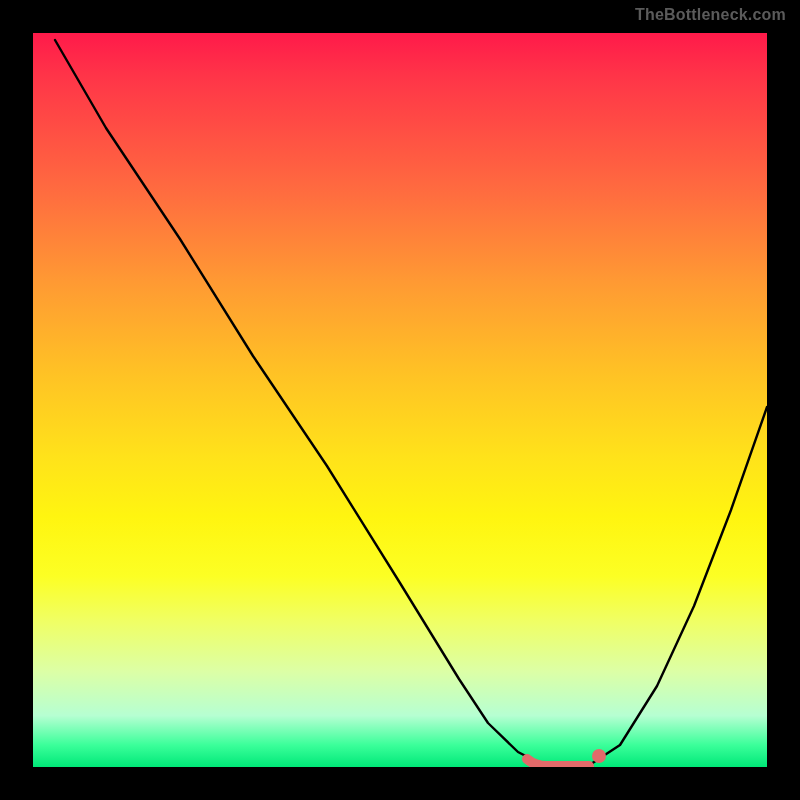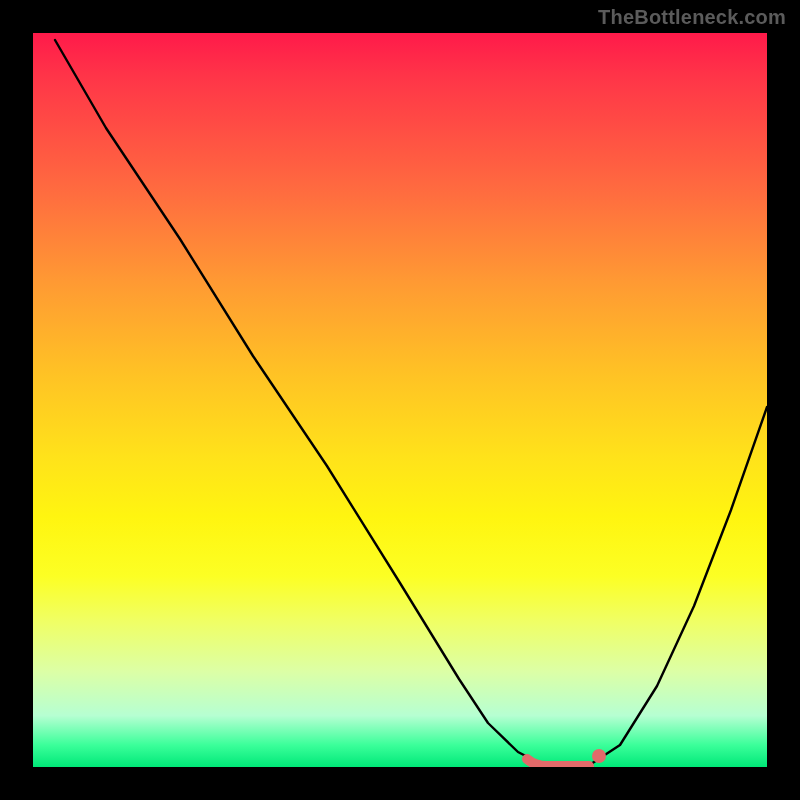--- a/index.html
+++ b/index.html
@@ -14,21 +14,21 @@
   .wrap {
     position: relative;
     width: 800px;
     height: 800px;
   }
   .attribution {
     position: absolute;
     top: 6px;
     right: 14px;
     color: #5b5b5b;
-    font-size: 20px;
+    font-size: 16px;
     font-weight: bold;
     letter-spacing: 0.2px;
     z-index: 10;
   }
   .plot-frame {
     position: absolute;
     left: 33px;
     top: 33px;
     width: 734px;
     height: 734px;

